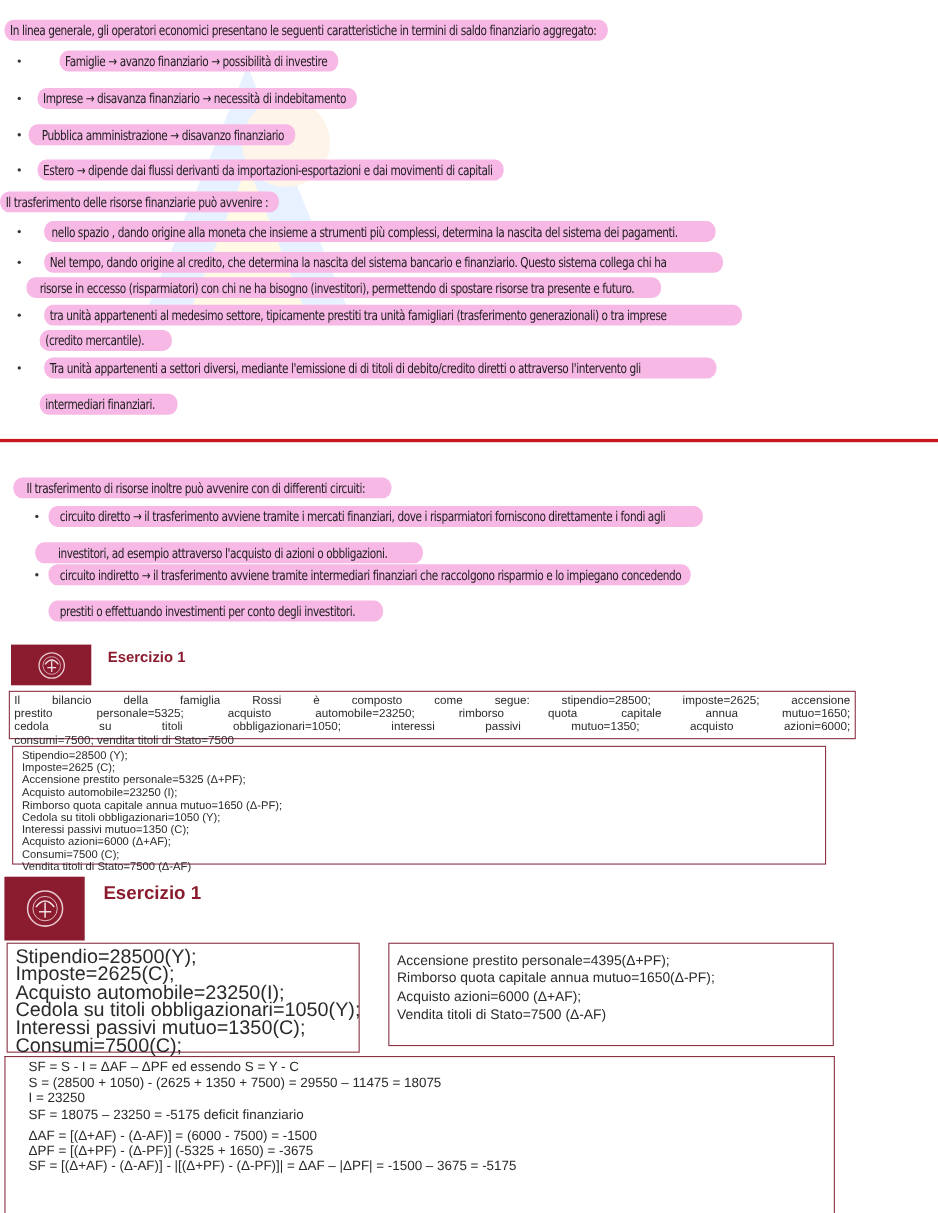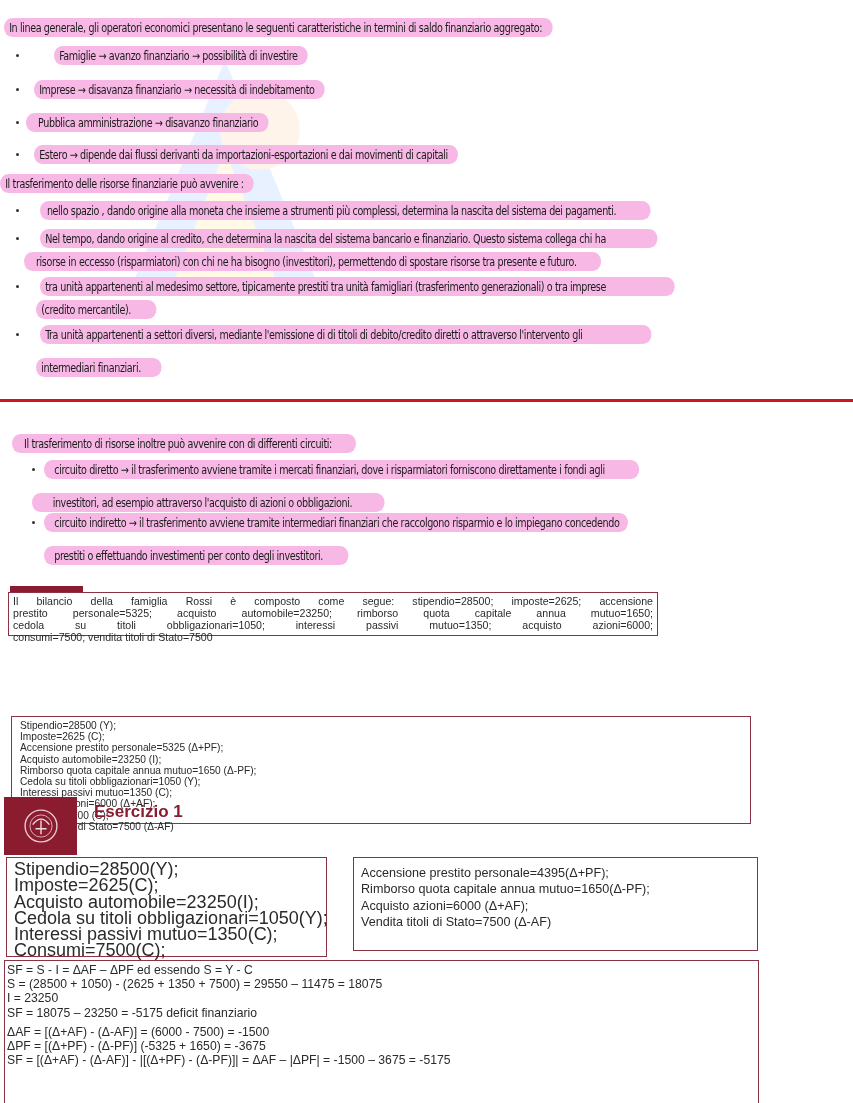--- a/index.html
+++ b/index.html
@@ -42,21 +42,21 @@
   .box {
     position: absolute; border: 1.5px solid #8b3345; background: #fff;
     font-family: "Liberation Sans", sans-serif; color: #2a2a2a;
   }
   .box .ln { white-space: nowrap; display: block; }
   .box1 { font-size: 10.6px; line-height: 12px; padding: 2px 4px; }
   .box1 .just { display: block; text-align: justify; text-align-last: justify; white-space: nowrap; }
   .box2 { font-size: 10.2px; line-height: 11.2px; padding: 3px 8px; }
   .box3 { font-size: 18px; line-height: 16.3px; padding: 3px 7px; }
   .box4 { font-size: 12.6px; line-height: 16.3px; padding: 7px 7px; }
-  .box5 { font-size: 12.2px; line-height: 14.2px; padding: 2px 2px; border-bottom: none; }
+  .box5 { font-size: 12.2px; line-height: 14.2px; padding: 2px 21px; border-bottom: none; }
   .gap { height: 5px; }
 </style>
 </head>
 <body>
 
 <svg class="watermark" viewBox="0 0 230 260">
   <polygon points="20,250 115,20 210,250" fill="#7fb6ff"></polygon>
   <polygon points="60,250 115,110 170,250" fill="#ffe27a"></polygon>
   <circle cx="150" cy="90" r="40" fill="#ffc88a"></circle>
 </svg>
@@ -111,28 +111,28 @@
 <section>
   <div class="logo" style="left:10px; top:586px; width:73px; height:37px;">
     <svg width="26" height="26" viewBox="0 0 26 26">
       <circle cx="13" cy="13" r="11.5" fill="none" stroke="#e8c9cf" stroke-width="1.2"></circle>
       <circle cx="13" cy="13" r="8" fill="none" stroke="#e8c9cf" stroke-width="0.7"></circle>
       <path d="M7 12 Q13 4 19 12 M9 15 L17 15 M13 9 L13 19" stroke="#f1dde1" stroke-width="1.2" fill="none"></path>
     </svg>
   </div>
   <div class="slide-title" style="left:98px; top:590px; font-size:13.5px;">Esercizio 1</div>
 
-  <div class="box box1" style="left:8px; top:592px; width:650px; height:44px;">
+  <div class="box box1" style="left:8px; top:628px; width:770px; height:44px;">
     <span class="just">Il bilancio della famiglia Rossi è composto come segue: stipendio=28500; imposte=2625; accensione</span>
     <span class="just">prestito personale=5325; acquisto automobile=23250; rimborso quota capitale annua mutuo=1650;</span>
     <span class="just">cedola su titoli obbligazionari=1050; interessi passivi mutuo=1350; acquisto azioni=6000;</span>
     <span class="ln">consumi=7500; vendita titoli di Stato=7500</span>
   </div>
 
-  <div class="box box2" style="left:11px; top:678px; width:740px; height:108px;margin-top:38px;">
+  <div class="box box2" style="left:11px; top:678px; width:740px; height:108px;">
     <span class="ln">Stipendio=28500 (Y);</span>
     <span class="ln">Imposte=2625 (C);</span>
     <span class="ln">Accensione prestito personale=5325 (Δ+PF);</span>
     <span class="ln">Acquisto automobile=23250 (I);</span>
     <span class="ln">Rimborso quota capitale annua mutuo=1650 (Δ-PF);</span>
     <span class="ln">Cedola su titoli obbligazionari=1050 (Y);</span>
     <span class="ln">Interessi passivi mutuo=1350 (C);</span>
     <span class="ln">Acquisto azioni=6000 (Δ+AF);</span>
     <span class="ln">Consumi=7500 (C);</span>
     <span class="ln">Vendita titoli di Stato=7500 (Δ-AF)</span>

